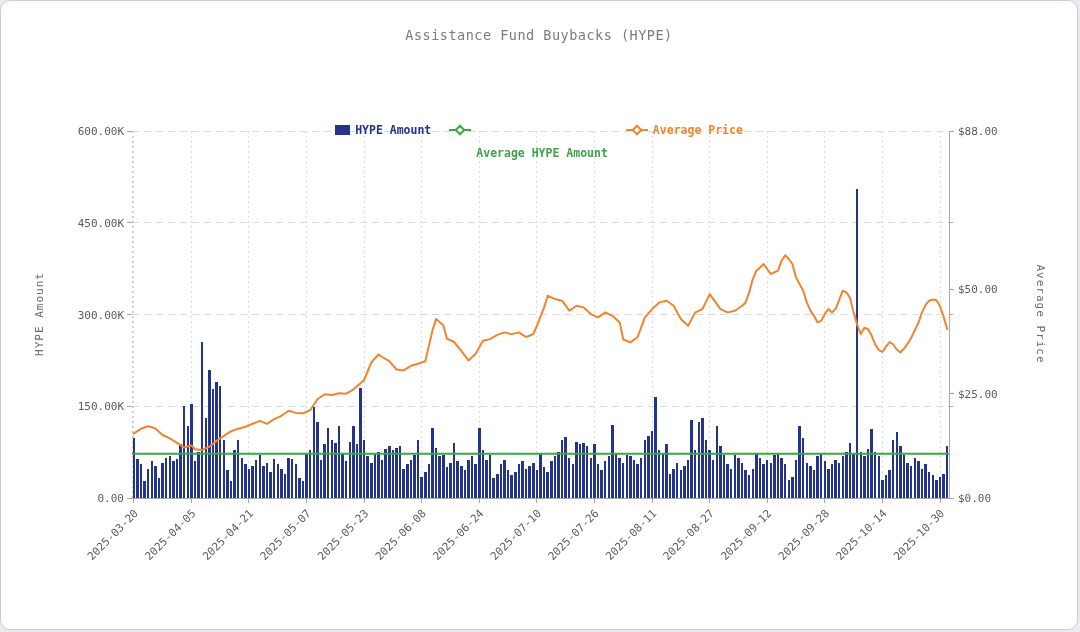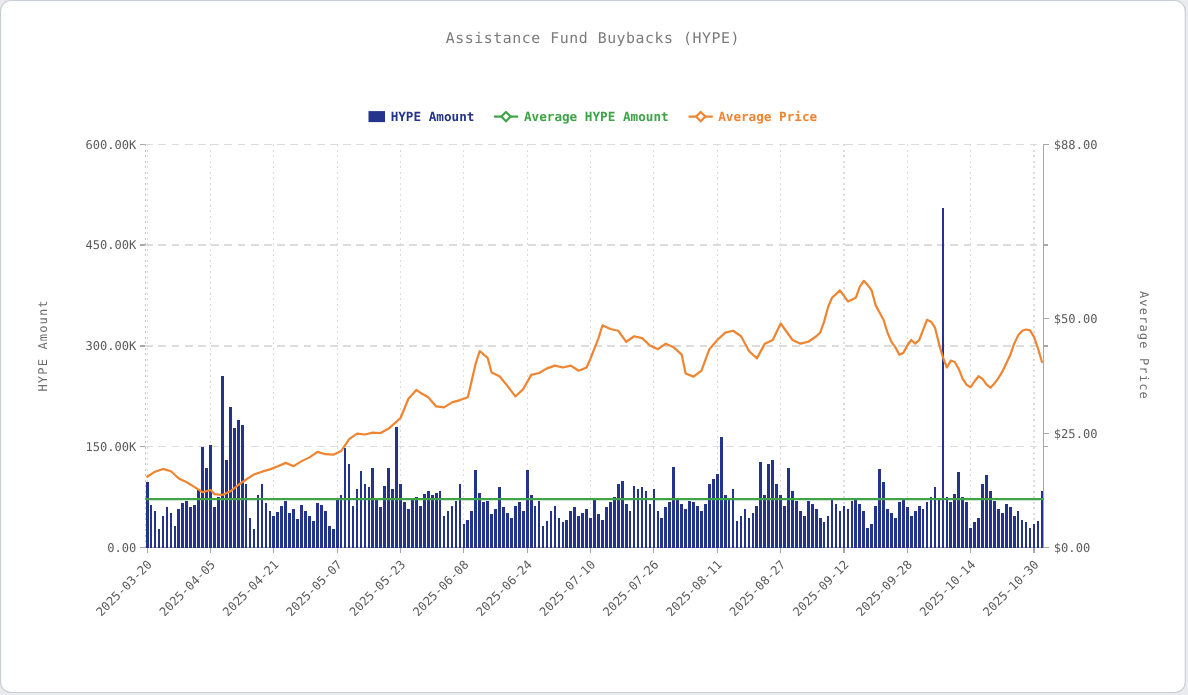--- a/index.html
+++ b/index.html
@@ -32,21 +32,21 @@
       <span class="lg-swatch" style="background: rgb(36, 52, 140);"></span>
       <span style="color: rgb(36, 52, 140);">HYPE Amount</span>
     </div>
     <div class="legend-item">
       <span class="lg-line">
           <span class="ln" style="background: rgb(63, 163, 71);"></span>
           <span class="dm" style="background: rgb(63, 163, 71);">
             <i></i>
           </span>
         </span>
-      <span style="color: rgb(63, 163, 71);">Average HYPE Amount</span>
+      <span style="color: rgb(63, 163, 71); margin-top: 47px;">Average HYPE Amount</span>
     </div>
     <div class="legend-item">
       <span class="lg-line">
           <span class="ln" style="background: rgb(239, 132, 49);"></span>
           <span class="dm" style="background: rgb(239, 132, 49);">
             <i></i>
           </span>
         </span>
       <span style="color: rgb(239, 132, 49);">Average Price</span>
     </div>

